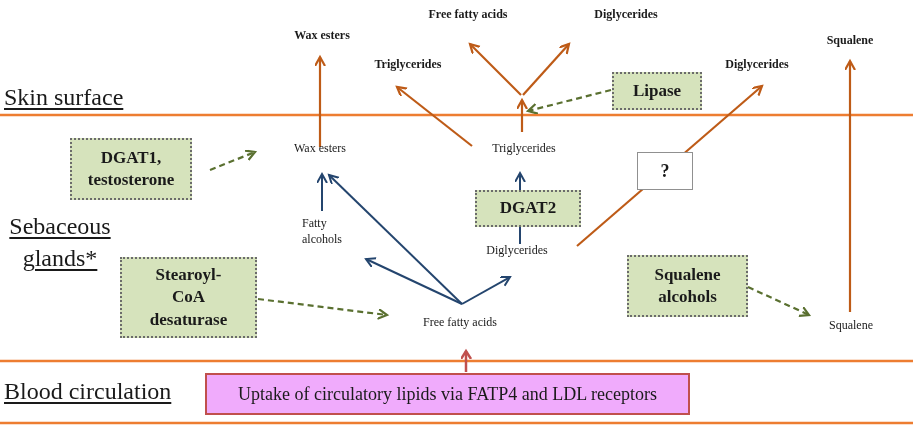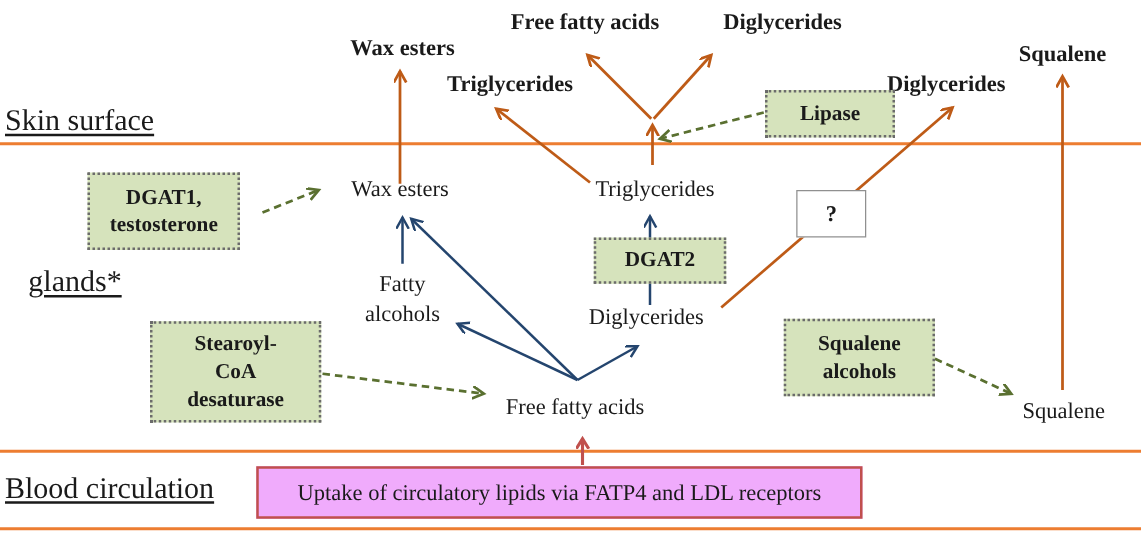--- a/index.html
+++ b/index.html
@@ -9,24 +9,24 @@
     height: 429px;
     background: #ffffff;
     font-family: "Liberation Serif", serif;
     color: #1a1a1a;
     overflow: hidden;
   }
   #arrow-layer { position: absolute; left: 0; top: 0; }
   .label {
     position: absolute;
     white-space: nowrap;
-    font-size: 18px;
+    font-size: 12px;
     line-height: 1.2;
     transform: translateX(-50%);
-    text-align: center;
+    text-align: left;
   }
   .label.bold { font-weight: bold; }
   .region-label {
     position: absolute;
     font-size: 24px;
     text-decoration: underline;
     text-underline-offset: 3px;
     text-decoration-thickness: 1.5px;
     white-space: nowrap;
   }
@@ -110,20 +110,21 @@
     <line x1="210" y1="170" x2="255" y2="152" stroke-width="2.2" stroke-dasharray="6 4" stroke="#5A7030" marker-end="url(#m-green)"></line>
     <line x1="611" y1="90" x2="528" y2="111" stroke-width="2.2" stroke-dasharray="6 4" stroke="#5A7030" marker-end="url(#m-green)"></line>
     <line x1="258" y1="299" x2="387" y2="315" stroke-width="2.2" stroke-dasharray="6 4" stroke="#5A7030" marker-end="url(#m-green)"></line>
     <line x1="748" y1="287" x2="809" y2="315" stroke-width="2.2" stroke-dasharray="6 4" stroke="#5A7030" marker-end="url(#m-green)"></line>
 
     <line x1="466" y1="372" x2="466" y2="351" stroke-width="2.5" stroke="#C0504D" marker-end="url(#m-red)"></line>
   </svg>
 
   <div class="region-label" style="left:4px; top:84px;">Skin surface</div>
   <div class="region-label centered" style="left:0px; top:210px; width:120px; line-height:1.35;">
+    <div>Sebaceous</div>
     <div>glands*</div>
   </div>
   <div class="region-label" style="left:4px; top:378px;">Blood circulation</div>
 
   <div class="label bold" style="left:322px; top:28px;">Wax esters</div>
   <div class="label bold" style="left:468px; top:7px;">Free fatty acids</div>
   <div class="label bold" style="left:626px; top:7px;">Diglycerides</div>
   <div class="label bold" style="left:408px; top:57px;">Triglycerides</div>
   <div class="label bold" style="left:757px; top:57px;">Diglycerides</div>
   <div class="label bold" style="left:850px; top:33px;">Squalene</div>
@@ -135,21 +136,21 @@
     <div>alcohols</div>
   </div>
   <div class="label" style="left:517px; top:243px;">Diglycerides</div>
   <div class="label" style="left:460px; top:315px;">Free fatty acids</div>
   <div class="label" style="left:851px; top:318px;">Squalene</div>
 
   <div class="enzyme-box" style="left:70px; top:138px; width:122px; height:62px;">
     <div>DGAT1,</div>
     <div>testosterone</div>
   </div>
-  <div class="enzyme-box" style="left:612px; top:72px; width:104px; height:38px;">
+  <div class="enzyme-box" style="left:612px; top:72px; width:90px; height:38px;">
     <div>Lipase</div>
   </div>
   <div class="enzyme-box" style="left:475px; top:190px; width:106px; height:37px;">
     <div>DGAT2</div>
   </div>
   <div class="enzyme-box" style="left:120px; top:257px; width:137px; height:81px;">
     <div>Stearoyl-</div>
     <div>CoA</div>
     <div>desaturase</div>
   </div>

